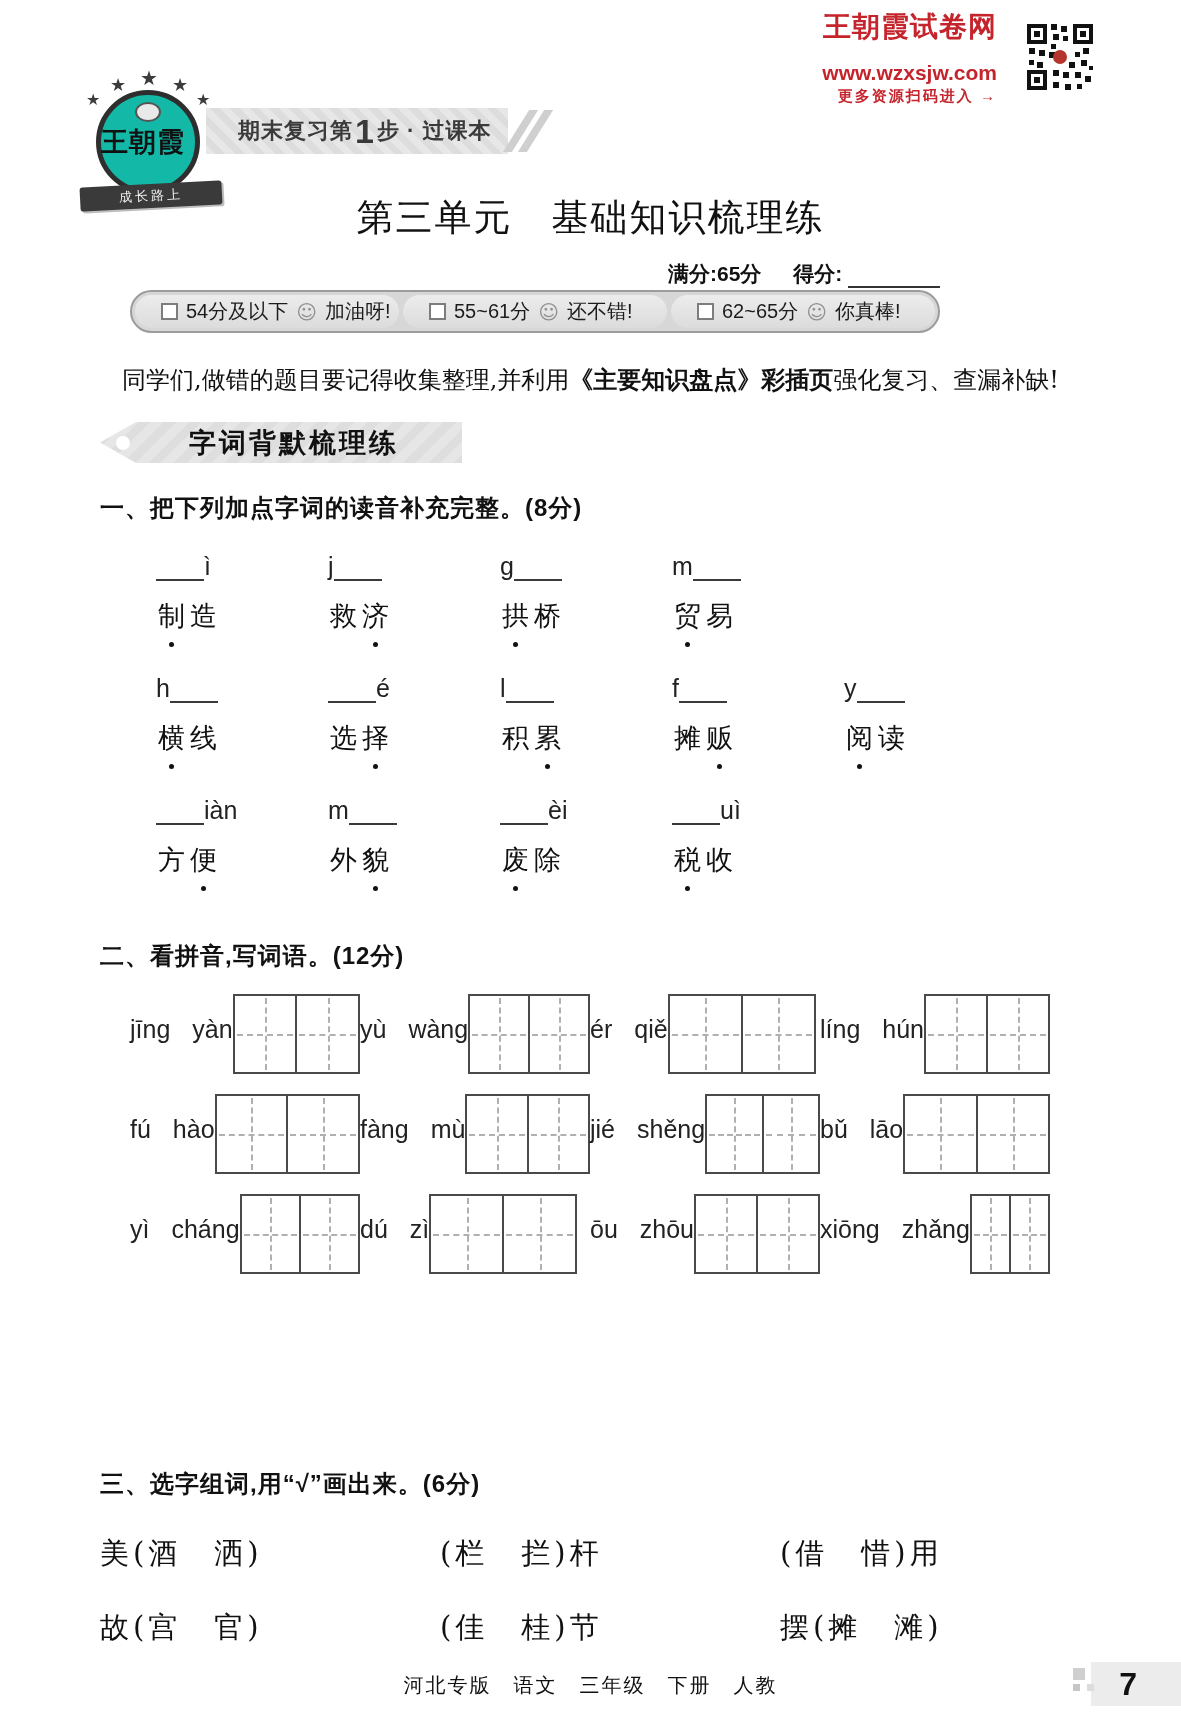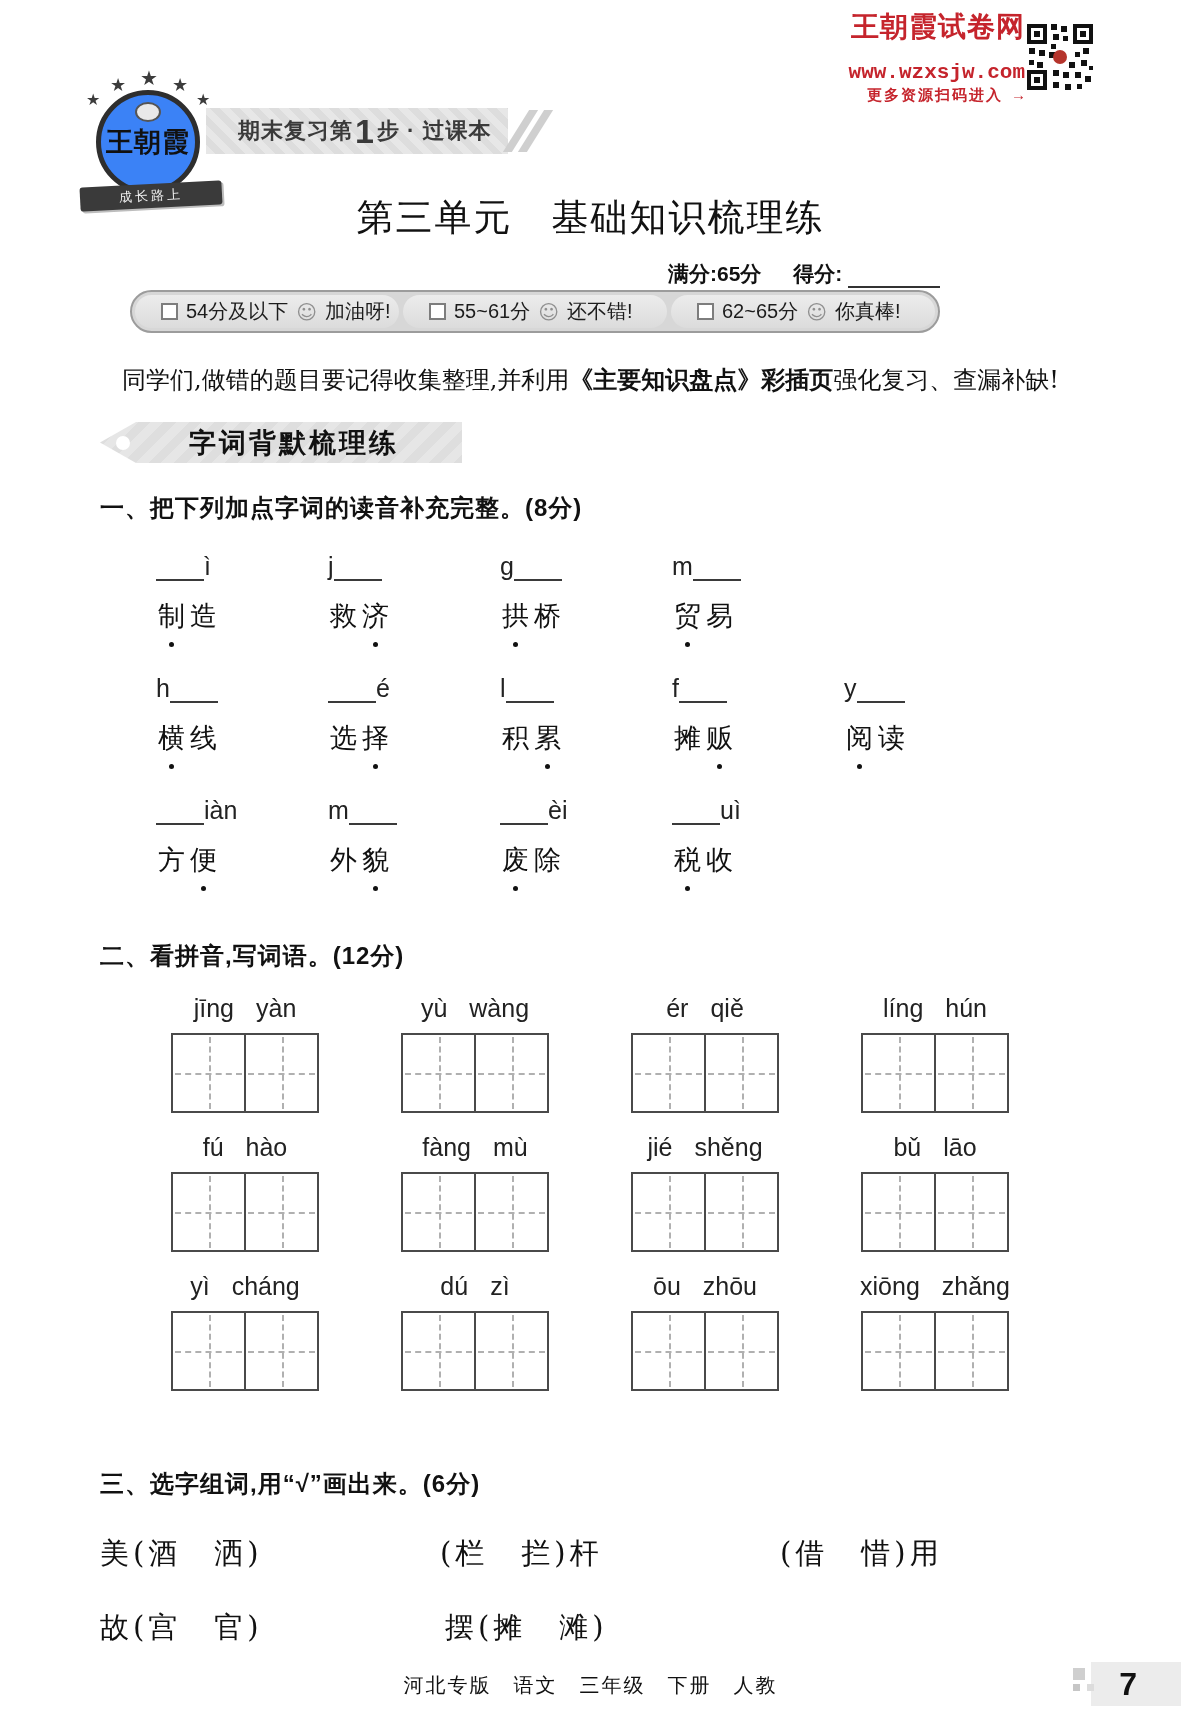--- a/index.html
+++ b/index.html
@@ -5,32 +5,32 @@
   * { margin:0; padding:0; box-sizing:border-box; }
   html,body { background:#fff; }
   body {
     width:1181px; height:1730px; position:relative;
     font-family:"Liberation Sans","DejaVu Sans",sans-serif;
     color:#111; overflow:hidden;
   }
   .kai { font-family:"DejaVu Serif","Liberation Serif",serif; }
 
   
-  .brand { position:absolute; top:8px; right:86px; display:flex; align-items:center; gap:0;font-family:Liberation Mono, monospace; }
+  .brand { position:absolute; top:8px; right:86px; display:flex; align-items:center; gap:28px; }
   .brand-txt { text-align:right; }
   .brand-name { font-size:28px; font-weight:bold; letter-spacing:1px; }
   .brand-url  { font-size:21px; font-weight:bold; margin-top:15px; }
   .brand-cap  { font-size:15px; font-weight:bold; letter-spacing:2px; margin-top:2px; }
   .qr { width:70px; height:70px; }
 
   
   .logo { position:absolute; left:84px; top:70px; width:134px; height:136px; }
   .logo .star { position:absolute; color:#3c3c3c; }
   .logo-ring { position:absolute; left:12px; top:20px; width:104px; height:104px;
-               border:5px solid #2e2e2e; border-radius:50%; background:#3b82f6; text-align:center; }
+               border:5px solid #2e2e2e; border-radius:50%; background:#14b8a6; }
   .logo-portrait { width:26px; height:20px; border:2px solid #555; border-radius:50%;
                    background:#e9e9e9; margin:7px auto 2px; }
   .logo-name { font-size:27px; font-weight:bold; letter-spacing:1px; }
   .logo-ribbon { position:absolute; left:-4px; bottom:-2px; width:142px; height:24px;
                  background:#3a3a3a; color:#f1f1f1; font-size:13px; line-height:24px;
                  text-align:center; letter-spacing:3px; transform:rotate(-3deg);
                  border-radius:3px; box-shadow:2px 2px 0 #bdbdbd; }
 
   
   .banner { position:absolute; left:206px; top:108px; width:302px; height:46px;
@@ -83,21 +83,21 @@
   .py-line { font-size:25px; color:#222; height:34px; white-space:nowrap; }
   .py-blank { display:inline-block; border-bottom:2px solid #3a3a3a; height:24px; vertical-align:bottom; }
   .word-line { margin-top:12px; margin-bottom:14px; font-size:27px; letter-spacing:5px; padding-left:2px; }
   .wchar { position:relative; display:inline-block; }
   .wdot { position:absolute; left:50%; bottom:-13px; margin-left:-5px; width:5px; height:5px;
           border-radius:50%; background:#111; }
 
   #q2 { position:absolute; left:100px; top:940px; width:980px; }
   .q2-rows { margin-top:22px; padding-left:30px; }
   .q2-row { display:flex; width:920px; margin-bottom:20px; }
-  .q2-item { width:25%; display:flex; flex-direction:column; align-items:center; }
+  .q2-item { width:25%; display:flex; flex-direction:row; align-items:center; }
   .q2-py { display:flex; gap:22px; font-size:25px; color:#222; margin-bottom:10px; }
   .wbox { width:148px; height:80px; border:2.5px solid #4a4a4a; display:flex; background:#fff; }
   .wcell { flex:1; position:relative; }
   .wcell + .wcell { border-left:2.5px solid #4a4a4a; }
   .wcell::before { content:""; position:absolute; left:50%; top:2px; bottom:2px; border-left:2px dashed #b0b0b0; }
   .wcell::after  { content:""; position:absolute; top:50%; left:2px; right:2px; border-top:2px dashed #b0b0b0; }
 
   #q3 { position:absolute; left:100px; top:1468px; width:1020px; }
   .q3-row { display:flex; margin-top:34px; }
   .q3-item { width:345px; font-size:29px; letter-spacing:4px; }
@@ -421,20 +421,21 @@
 <div id="q3">
   <div class="q-title">三、选字组词,用“√”画出来。(6分)</div>
   <div class="q3-rows">
       <div class="q3-row">
         <div class="q3-item kai">美(酒　洒)</div>
         <div class="q3-item kai">(栏　拦)杆</div>
         <div class="q3-item kai">(借　惜)用</div>
       </div>
       <div class="q3-row">
         <div class="q3-item kai">故(宫　官)</div>
+        <div class="q3-item kai">(佳　桂)节</div>
         <div class="q3-item kai">摆(摊　滩)</div>
       </div>
     </div>
 </div>
 
 <div class="footer-bar"></div>
 <div class="px1"></div>
 <div class="px2"></div>
 <div class="px3"></div>
 <div class="footer-edition kai">河北专版　语文　三年级　下册　人教</div>

